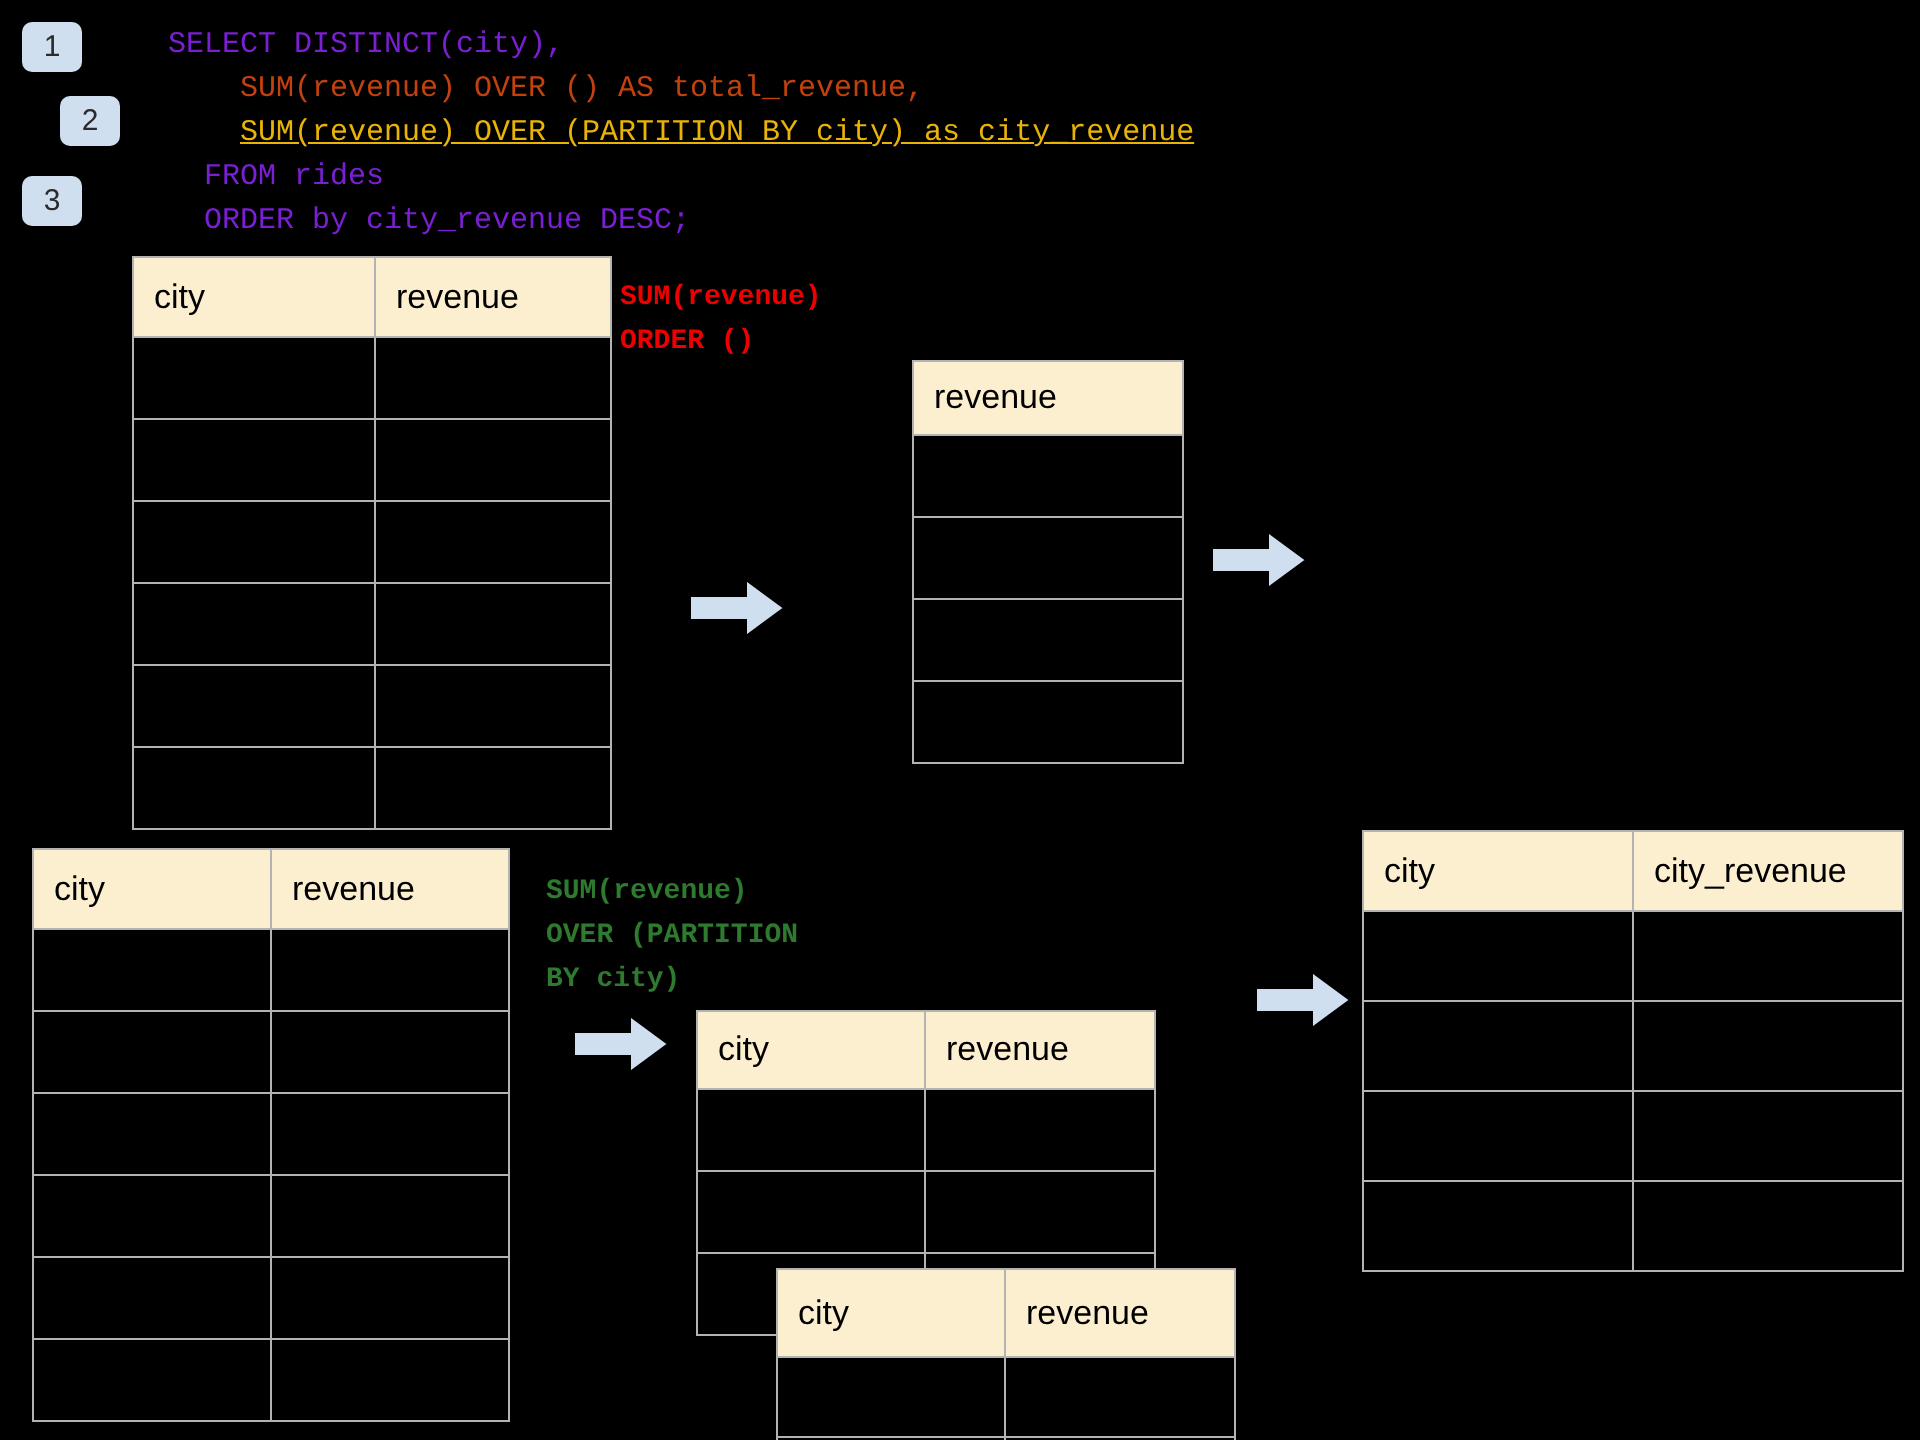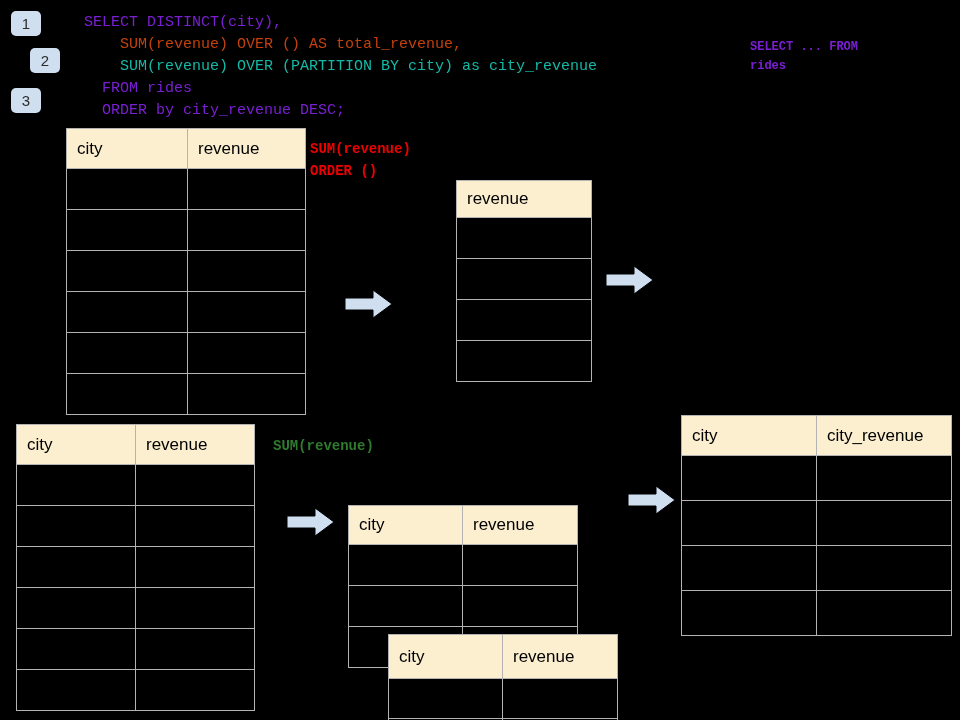--- a/index.html
+++ b/index.html
@@ -37,21 +37,21 @@
     position: absolute;
     font-family: "Liberation Mono", monospace;
     font-size: 15px;
     line-height: 22px;
     white-space: pre;
     letter-spacing: 0px;
   }
   .sql-line { white-space: pre; }
   .c-purple { color: #7b1fd4; }
   .c-red    { color: #c2410c; }
-  .c-green  { color: #14b8a6; }
+  .c-green  { color: #eab308; text-decoration: underline; }
 
   
   .side-note {
     position: absolute;
     font-family: "Liberation Mono", monospace;
     font-size: 12px;
     line-height: 19px;
     color: #7b1fd4;
     white-space: pre;
     font-weight: bold;
@@ -275,25 +275,24 @@
     </div>
 
   <div id="badges-layer">
       <div class="badge" style="left: 11px; top: 11px; width: 30px; height: 25px;">1</div>
       <div class="badge" style="left: 30px; top: 48px; width: 30px; height: 25px;">2</div>
       <div class="badge" style="left: 11px; top: 88px; width: 30px; height: 25px;">3</div>
     </div>
 
   <div class="sql-block" id="sql-block" style="left: 84px; top: 12px;"><div class="sql-line c-purple" style="padding-left: 0px;">SELECT DISTINCT(city),</div><div class="sql-line c-red" style="padding-left: 36px;">SUM(revenue) OVER () AS total_revenue,</div><div class="sql-line c-green" style="padding-left: 36px;">SUM(revenue) OVER (PARTITION BY city) as city_revenue</div><div class="sql-line c-purple" style="padding-left: 18px;">FROM rides</div><div class="sql-line c-purple" style="padding-left: 18px;">ORDER by city_revenue DESC;</div></div>
 
-  <div class="side-note" id="side-note" style="left: 750px; top: 38px;"><div>SELECT ... FROM</div><div>rides</div></div>
 
   <div id="annot-layer">
       <div class="annot red" style="left: 310px; top: 138px;"><div>SUM(revenue)</div><div>ORDER ()</div></div>
-      <div class="annot green" style="left: 273px; top: 435px;"><div>SUM(revenue)</div></div>
+      <div class="annot green" style="left: 273px; top: 435px;"><div>SUM(revenue)</div><div>OVER (PARTITION</div><div>BY city)</div></div>
     </div>
 
   <div id="arrows-layer">
       <div class="arrow" style="left: 345px; top: 289px; width: 48px; height: 30px;">
         <svg width="48" height="30" viewBox="0 0 48 30">
           <polygon points="0,9 28,9 28,1 47,15 28,29 28,21 0,21" fill="#cfdff0" stroke="#000000" stroke-width="1"></polygon>
         </svg>
       </div>
       <div class="arrow" style="left: 606px; top: 265px; width: 48px; height: 30px;">
         <svg width="48" height="30" viewBox="0 0 48 30">

